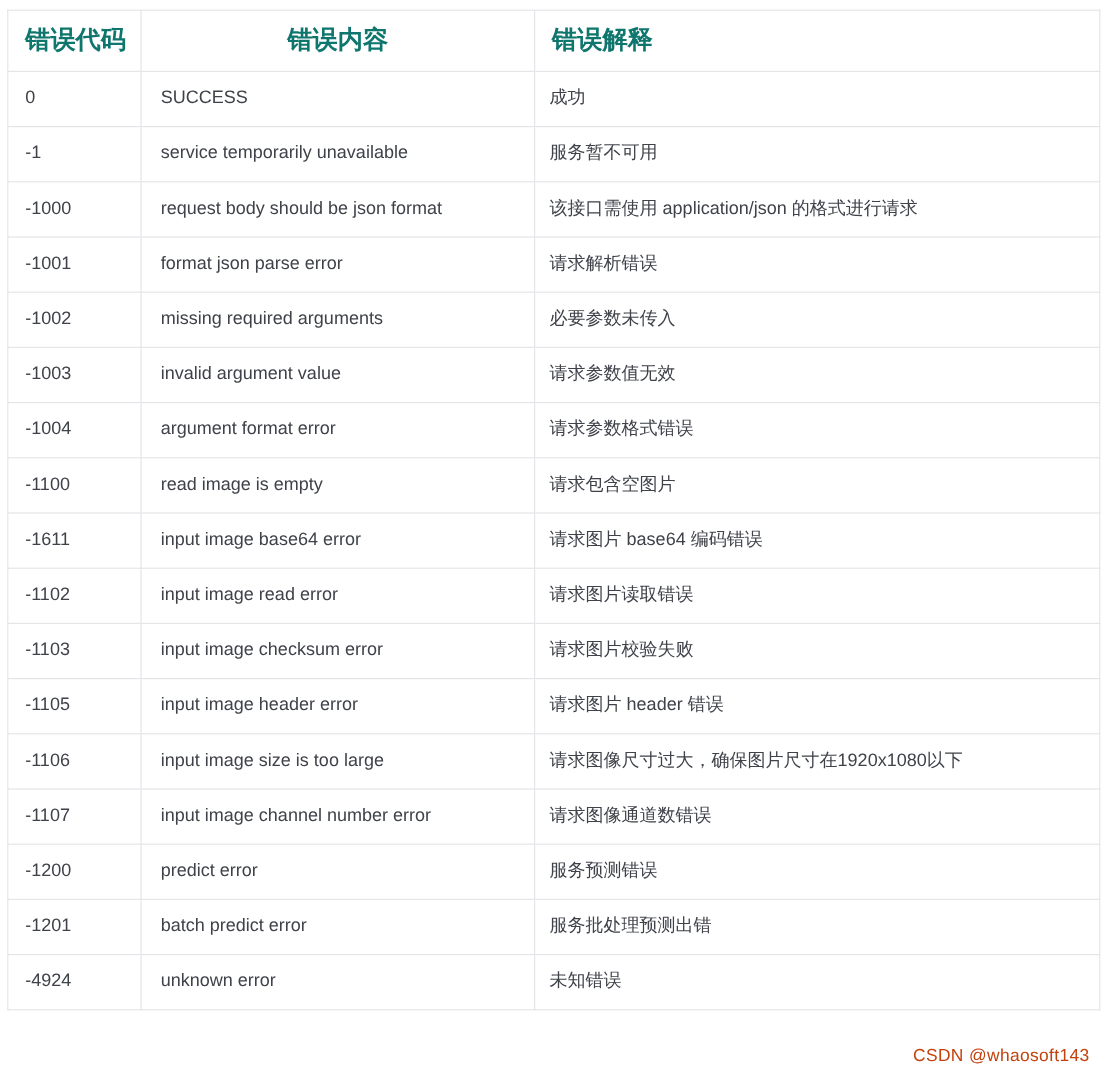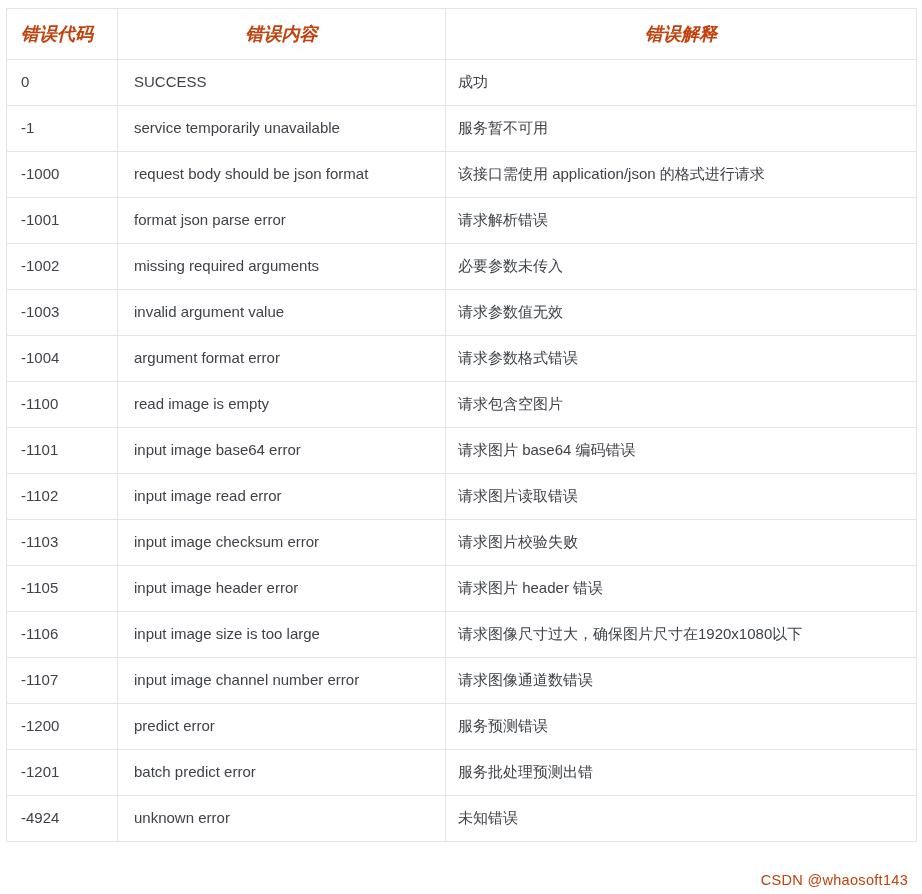--- a/index.html
+++ b/index.html
@@ -44,27 +44,26 @@
     color: #3f4249;
     font-weight: normal;
     text-align: left;
     white-space: nowrap;
     overflow: hidden;
   }
 
   table.error-table thead th {
     height: 50px;
     font-weight: bold;
-    color: #c2410c;
-    font-size: 18px;
-    font-style: italic;
+    color: #0f766e;
+    font-size: 21px;
   }
   table.error-table thead th.h-code   { text-align: left; padding-left: 14px; }
   table.error-table thead th.h-msg    { text-align: center; }
-  table.error-table thead th.h-detail { text-align: center; }
+  table.error-table thead th.h-detail { text-align: left; }
 
   table.error-table tbody td.c-code   { padding-left: 14px; }
   table.error-table tbody td.c-msg    { padding-left: 16px; }
   table.error-table tbody td.c-detail { padding-left: 12px; }
 
   #watermark {
     position: absolute;
     right: 14px;
     bottom: 6px;
     font-size: 14.5px;
@@ -126,21 +125,21 @@
           <td class="c-code">-1004</td>
           <td class="c-msg">argument format error</td>
           <td class="c-detail">请求参数格式错误</td>
         </tr>
         <tr>
           <td class="c-code">-1100</td>
           <td class="c-msg">read image is empty</td>
           <td class="c-detail">请求包含空图片</td>
         </tr>
         <tr>
-          <td class="c-code">-1101</td>
+          <td class="c-code">-1611</td>
           <td class="c-msg">input image base64 error</td>
           <td class="c-detail">请求图片 base64 编码错误</td>
         </tr>
         <tr>
           <td class="c-code">-1102</td>
           <td class="c-msg">input image read error</td>
           <td class="c-detail">请求图片读取错误</td>
         </tr>
         <tr>
           <td class="c-code">-1103</td>

